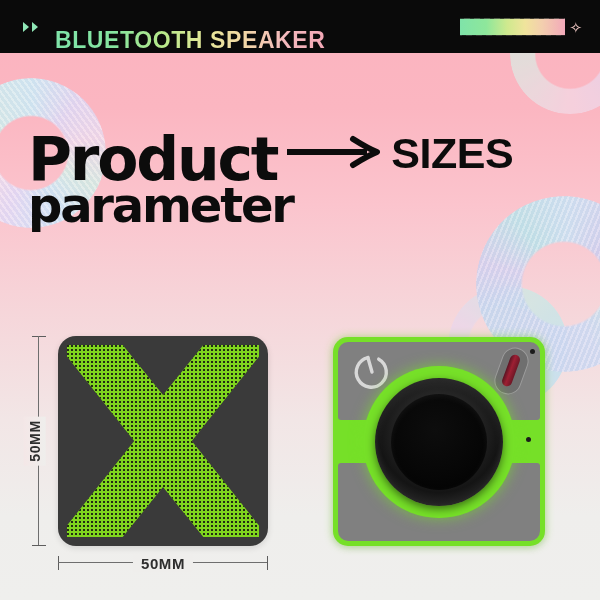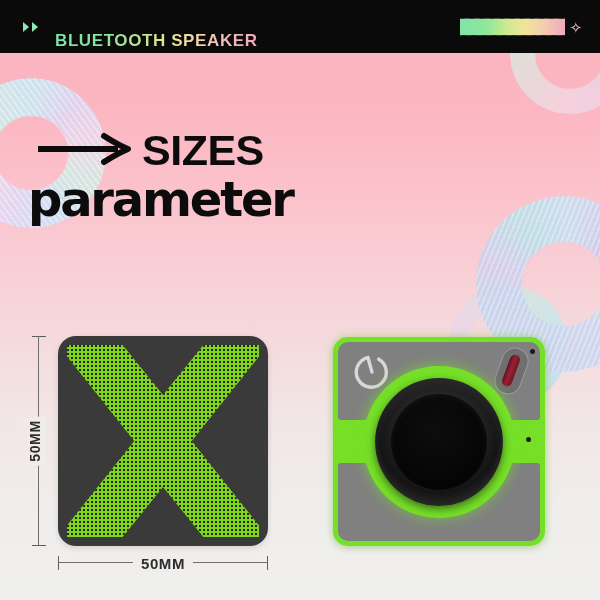--- a/index.html
+++ b/index.html
@@ -20,21 +20,21 @@
     display:flex;align-items:center;
     z-index:6;
   }
   .tb-arrows{
     margin-left:22px;display:flex;gap:2px;align-items:center;
     color:#8fe6b6;font-size:13px;line-height:1;letter-spacing:-1px;
   }
   .tb-arrows svg{display:block;}
   .tb-title{
     margin-left:11px;
-    font-size:17px;font-weight:bold;letter-spacing:0.6px;
+    font-size:23px;font-weight:bold;letter-spacing:0.6px;
     background:linear-gradient(90deg,#7fe3a9 0%,#86e49f 22%,#b7e88a 40%,#e8e79a 57%,#f2d7a6 70%,#f4b9bd 85%,#f3a8b6 100%);
     -webkit-background-clip:text;background-clip:text;color:transparent;
     white-space:nowrap;
     margin-top:28px;
   }
   .tb-deco{
     position:absolute;right:18px;top:50%;transform:translateY(-50%);
     display:flex;align-items:center;gap:4px;
   }
   .tb-stripes{
@@ -269,20 +269,21 @@
     </span>
     <span class="tb-title">BLUETOOTH SPEAKER</span>
     <span class="tb-deco">
       <span class="tb-stripes"></span>
       <span class="tb-star">✧</span>
     </span>
   </div>
 
   <div class="headline">
     <div class="hl-row1">
+      <span class="hl-prod">Product</span>
       <span class="hl-arrow">
         <svg width="96" height="34" viewBox="0 0 96 34" aria-hidden="true">
           <path d="M2 17 H82" stroke="#0c0c0c" stroke-width="6" stroke-linecap="butt"></path>
           <path d="M68 4 Q84 14 92 17 Q84 20 68 30" fill="none" stroke="#0c0c0c" stroke-width="6" stroke-linecap="round" stroke-linejoin="round"></path>
         </svg>
       </span>
       <span class="hl-sizes">SIZES</span>
     </div>
     <div class="hl-row2">parameter</div>
   </div>

